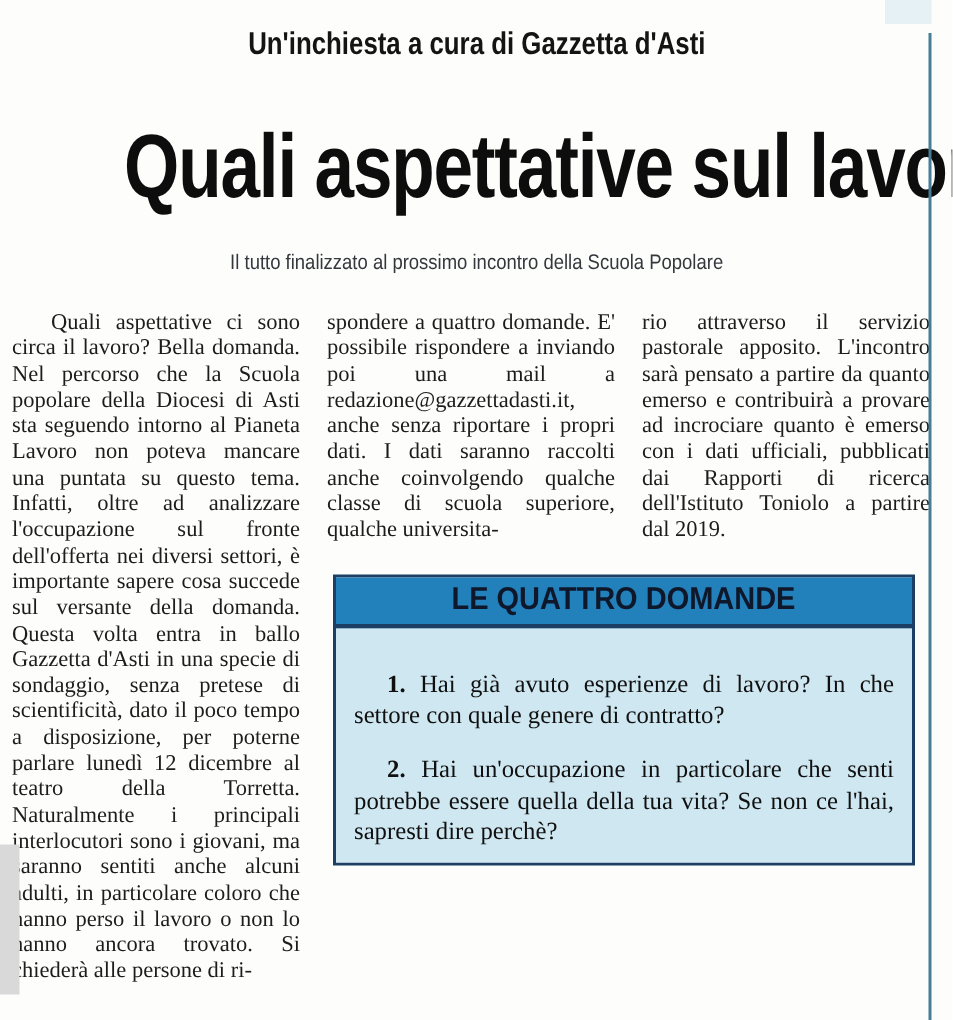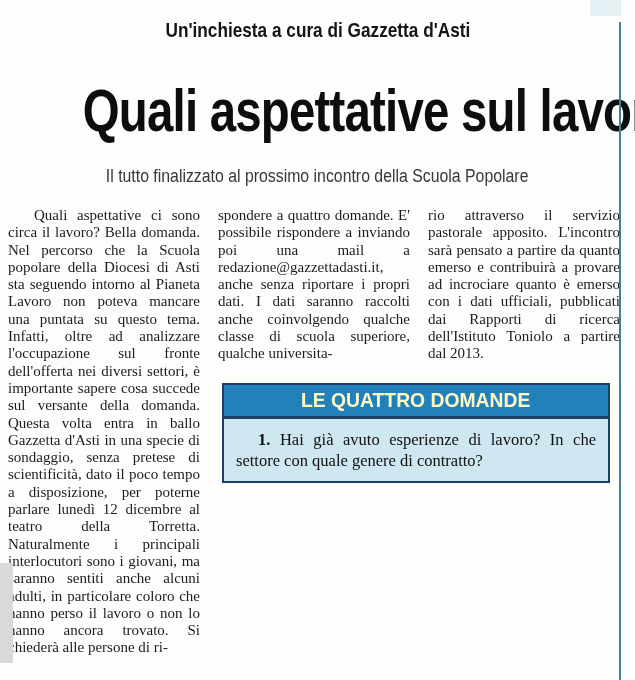--- a/index.html
+++ b/index.html
@@ -27,21 +27,21 @@
     font-family: "Liberation Sans", sans-serif;
     font-weight: bold; font-size: 60px; color: #0d0d0d;
     letter-spacing: -1px;
   }
   .headline .squeeze { display: inline-block; transform: scaleX(0.79); transform-origin: center; white-space: nowrap; }
 
   .subheadline {
     position: absolute; top: 166px; left: 0; width: 100%;
     text-align: center;
     font-family: "Liberation Sans", sans-serif;
-    font-weight: normal; font-size: 18px; color: var(--subhead_gray, #34383c);
+    font-weight: normal; font-size: 14px; color: var(--subhead_gray, #34383c);
   }
   .subheadline .squeeze { display: inline-block; transform: scaleX(0.88); transform-origin: center; white-space: nowrap; }
 
   
   .body-cols {
     position: absolute; top: 207px; left: 8px; width: 612px;
     display: flex; gap: 18px;
   }
   .col {
     width: 192px; flex: 0 0 192px;
@@ -52,35 +52,35 @@
   .col.first p { text-indent: 26px; }
 
   
   .qbox {
     position: absolute; left: 222px; top: 383px; width: 388px;
     border: 2px solid var(--dark_navy, #1c3f63);
     box-sizing: border-box;
   }
   .qbox-header {
     background: var(--accent_blue, #2280bb);
-    color: #fef9c3; text-align: center;
+    color: #0f172a; text-align: center;
     font-family: "Liberation Sans", sans-serif;
     font-weight: bold; font-size: 21px;
     padding: 3px 0 4px 0;
     border-bottom: 3px solid var(--dark_navy, #1c3f63);
   }
   .qbox-header .squeeze { display: inline-block; transform: scaleX(0.92); transform-origin: center; white-space: nowrap; }
   .qbox-body {
     background: var(--light_blue, #cfe7f1);
     padding: 11px 12px 10px 12px;
   }
   .question {
     font-size: 16.5px; line-height: 20.6px;
     text-align: justify; text-indent: 22px;
-    margin: 0 0 7px 0; color: #101010;
+    margin: 16px 0 7px 0; color: #101010;
   }
   .question:last-child { margin-bottom: 0; }
   .qnum { font-weight: bold; }
 
   
   .right-rule {
     position: absolute; left: 619px; top: 22px; width: 2px; height: 658px;
     background: var(--rule_teal, #467f95);
   }
   .corner-patch {
@@ -110,30 +110,31 @@
   </div>
 
   <div class="body-cols">
     <div class="col first">
       <p>Quali aspettative ci sono circa il lavoro? Bella domanda. Nel percorso che la Scuola popolare della Diocesi di Asti sta seguendo intorno al Pianeta Lavoro non poteva mancare una puntata su questo tema. Infatti, oltre ad analizzare l'occupazione sul fronte dell'offerta nei diversi settori, è importante sapere cosa succede sul versante della domanda. Questa volta entra in ballo Gazzetta d'Asti in una specie di sondaggio, senza pretese di scientificità, dato il poco tempo a disposizione, per poterne parlare lunedì 12 dicembre al teatro della Torretta. Naturalmente i principali interlocutori sono i giovani, ma saranno sentiti anche alcuni adulti, in particolare coloro che hanno perso il lavoro o non lo hanno ancora trovato. Si chiederà alle persone di ri-</p>
     </div>
     <div class="col">
       <p>spondere a quattro domande. E' possibile rispondere a inviando poi una mail a redazione@gazzettadasti.it, anche senza riportare i propri dati.  I dati saranno raccolti anche coinvolgendo qualche classe di scuola superiore, qualche universita-</p>
     </div>
     <div class="col">
-      <p>rio attraverso il servizio pastorale apposito. L'incontro sarà pensato a partire da quanto emerso e contribuirà a provare ad incrociare quanto è emerso con i dati ufficiali, pubblicati dai Rapporti di ricerca dell'Istituto Toniolo a partire dal 2013.</p>
+      <p>rio attraverso il servizio pastorale apposito. L'incontro sarà pensato a partire da quanto emerso e contribuirà a provare ad incrociare quanto è emerso con i dati ufficiali, pubblicati dai Rapporti di ricerca dell'Istituto Toniolo a partire dal 2019.</p>
     </div>
   </div>
 
   <div class="qbox">
     <div class="qbox-header">
       <span class="squeeze">LE QUATTRO DOMANDE</span>
     </div>
     <div class="qbox-body">
       <p class="question"><span class="qnum">1.</span><span> Hai già avuto esperienze di lavoro? In che settore con quale genere di contratto?</span></p>
+      <p class="question"><span class="qnum">2.</span><span> Hai un'occupazione in particolare che senti potrebbe essere quella della tua vita? Se non ce l'hai, sapresti dire perchè?</span></p>
     </div>
   </div>
 
   <div class="corner-patch"></div>
   <div class="right-rule"></div>
   <div class="left-band"></div>
 
 </div>
 
 </body></html>

